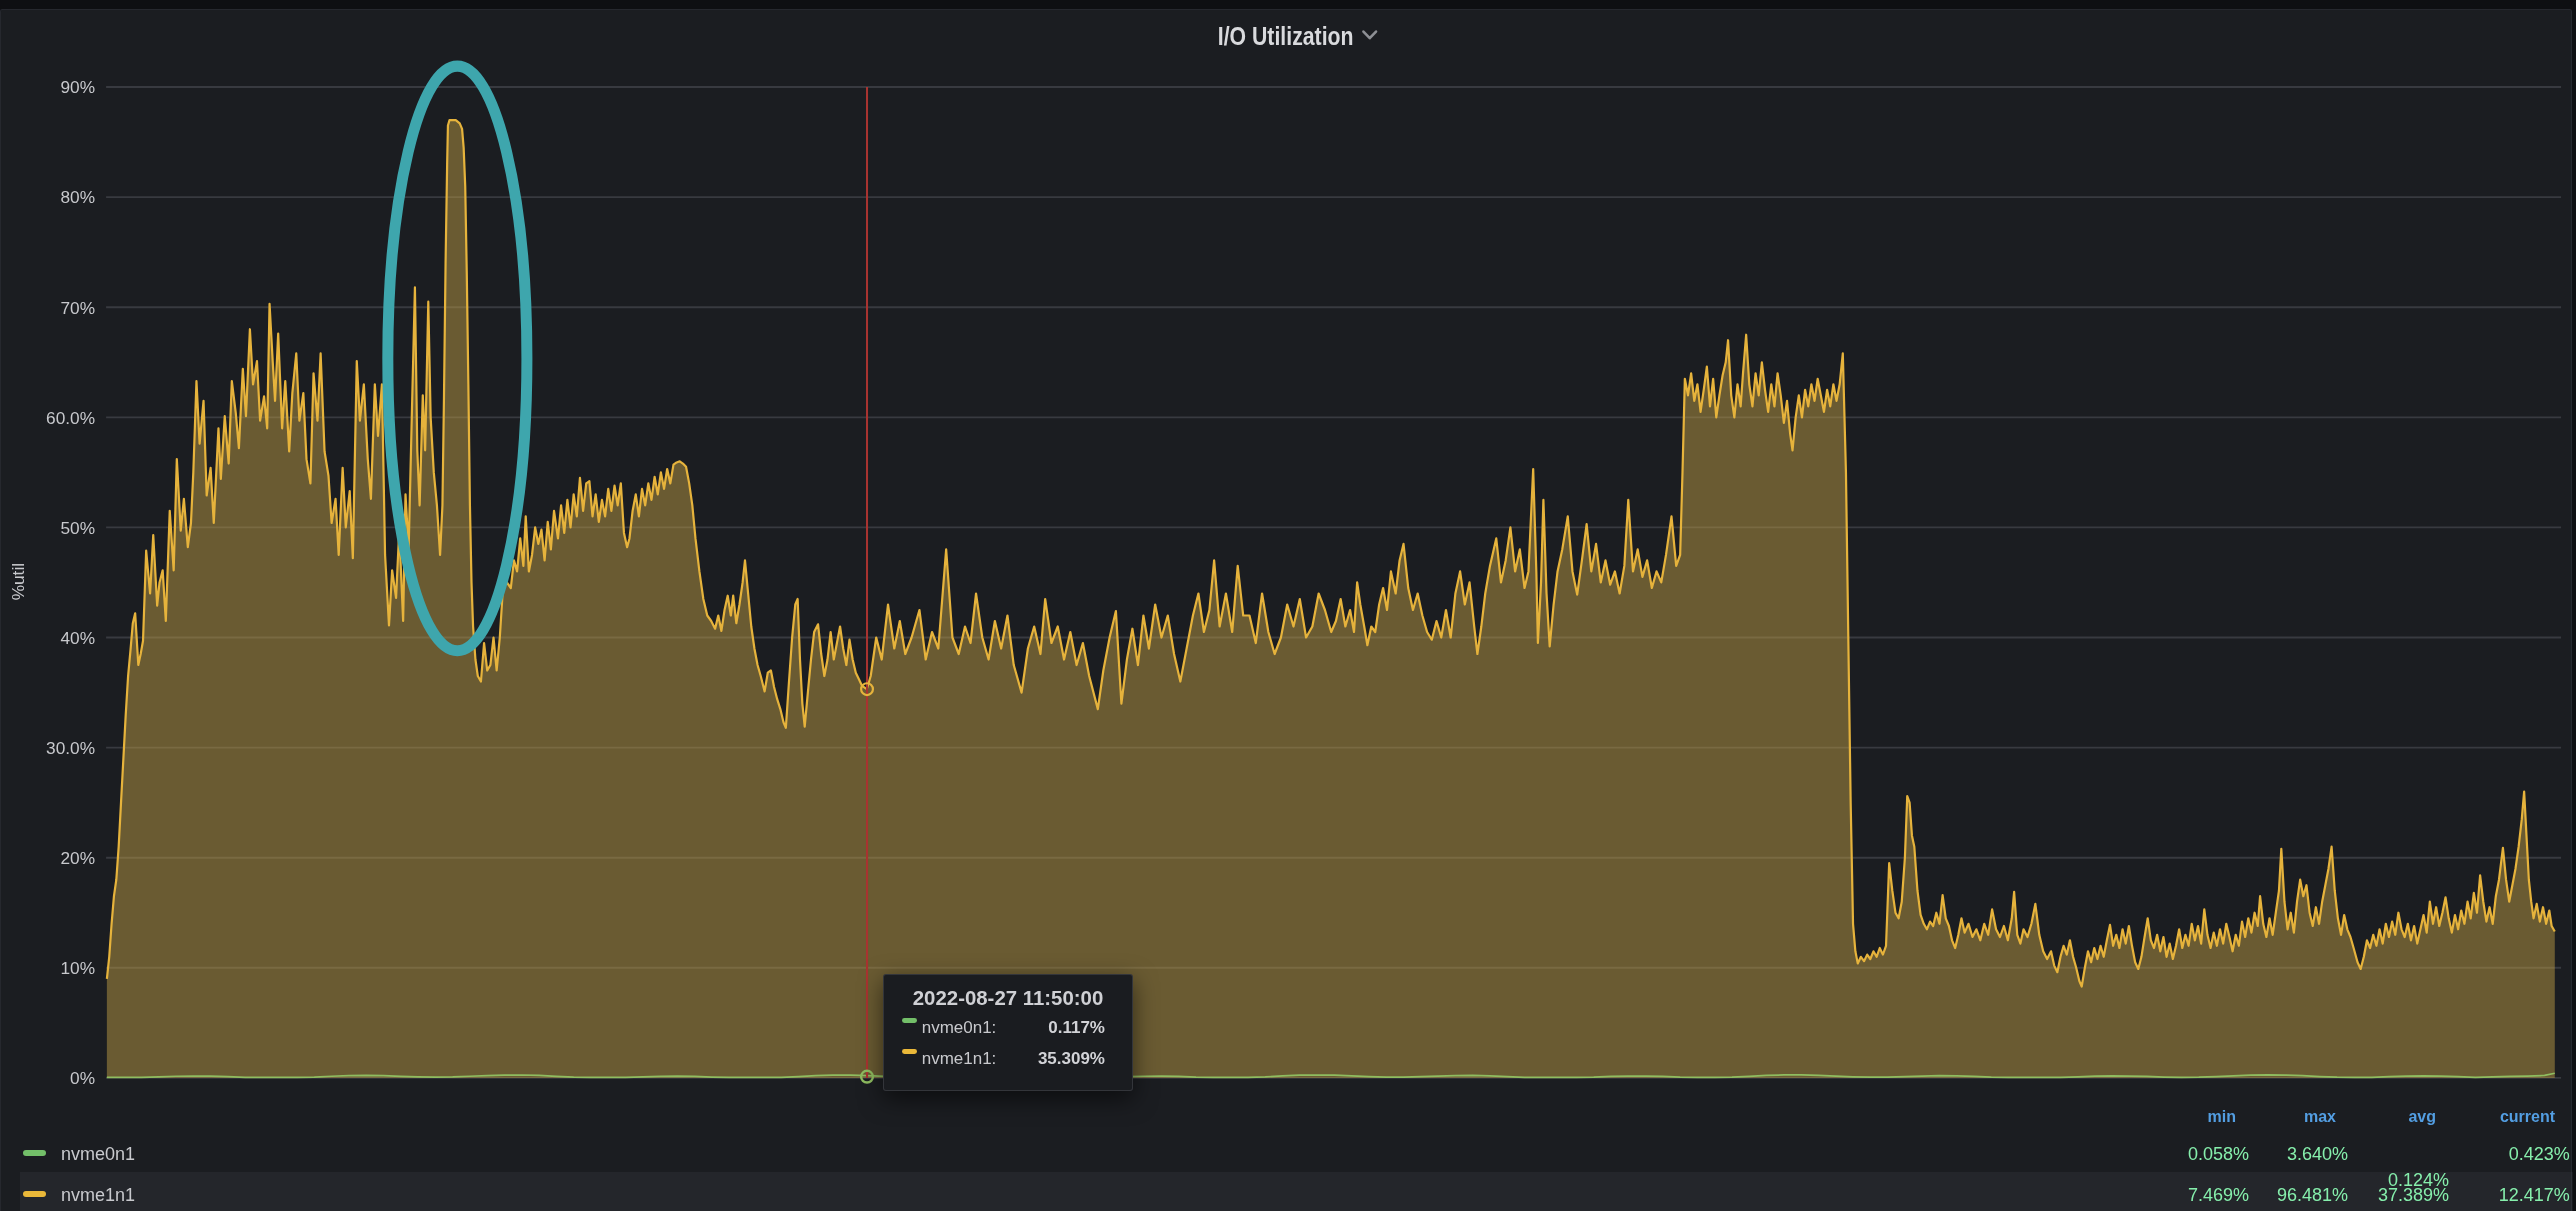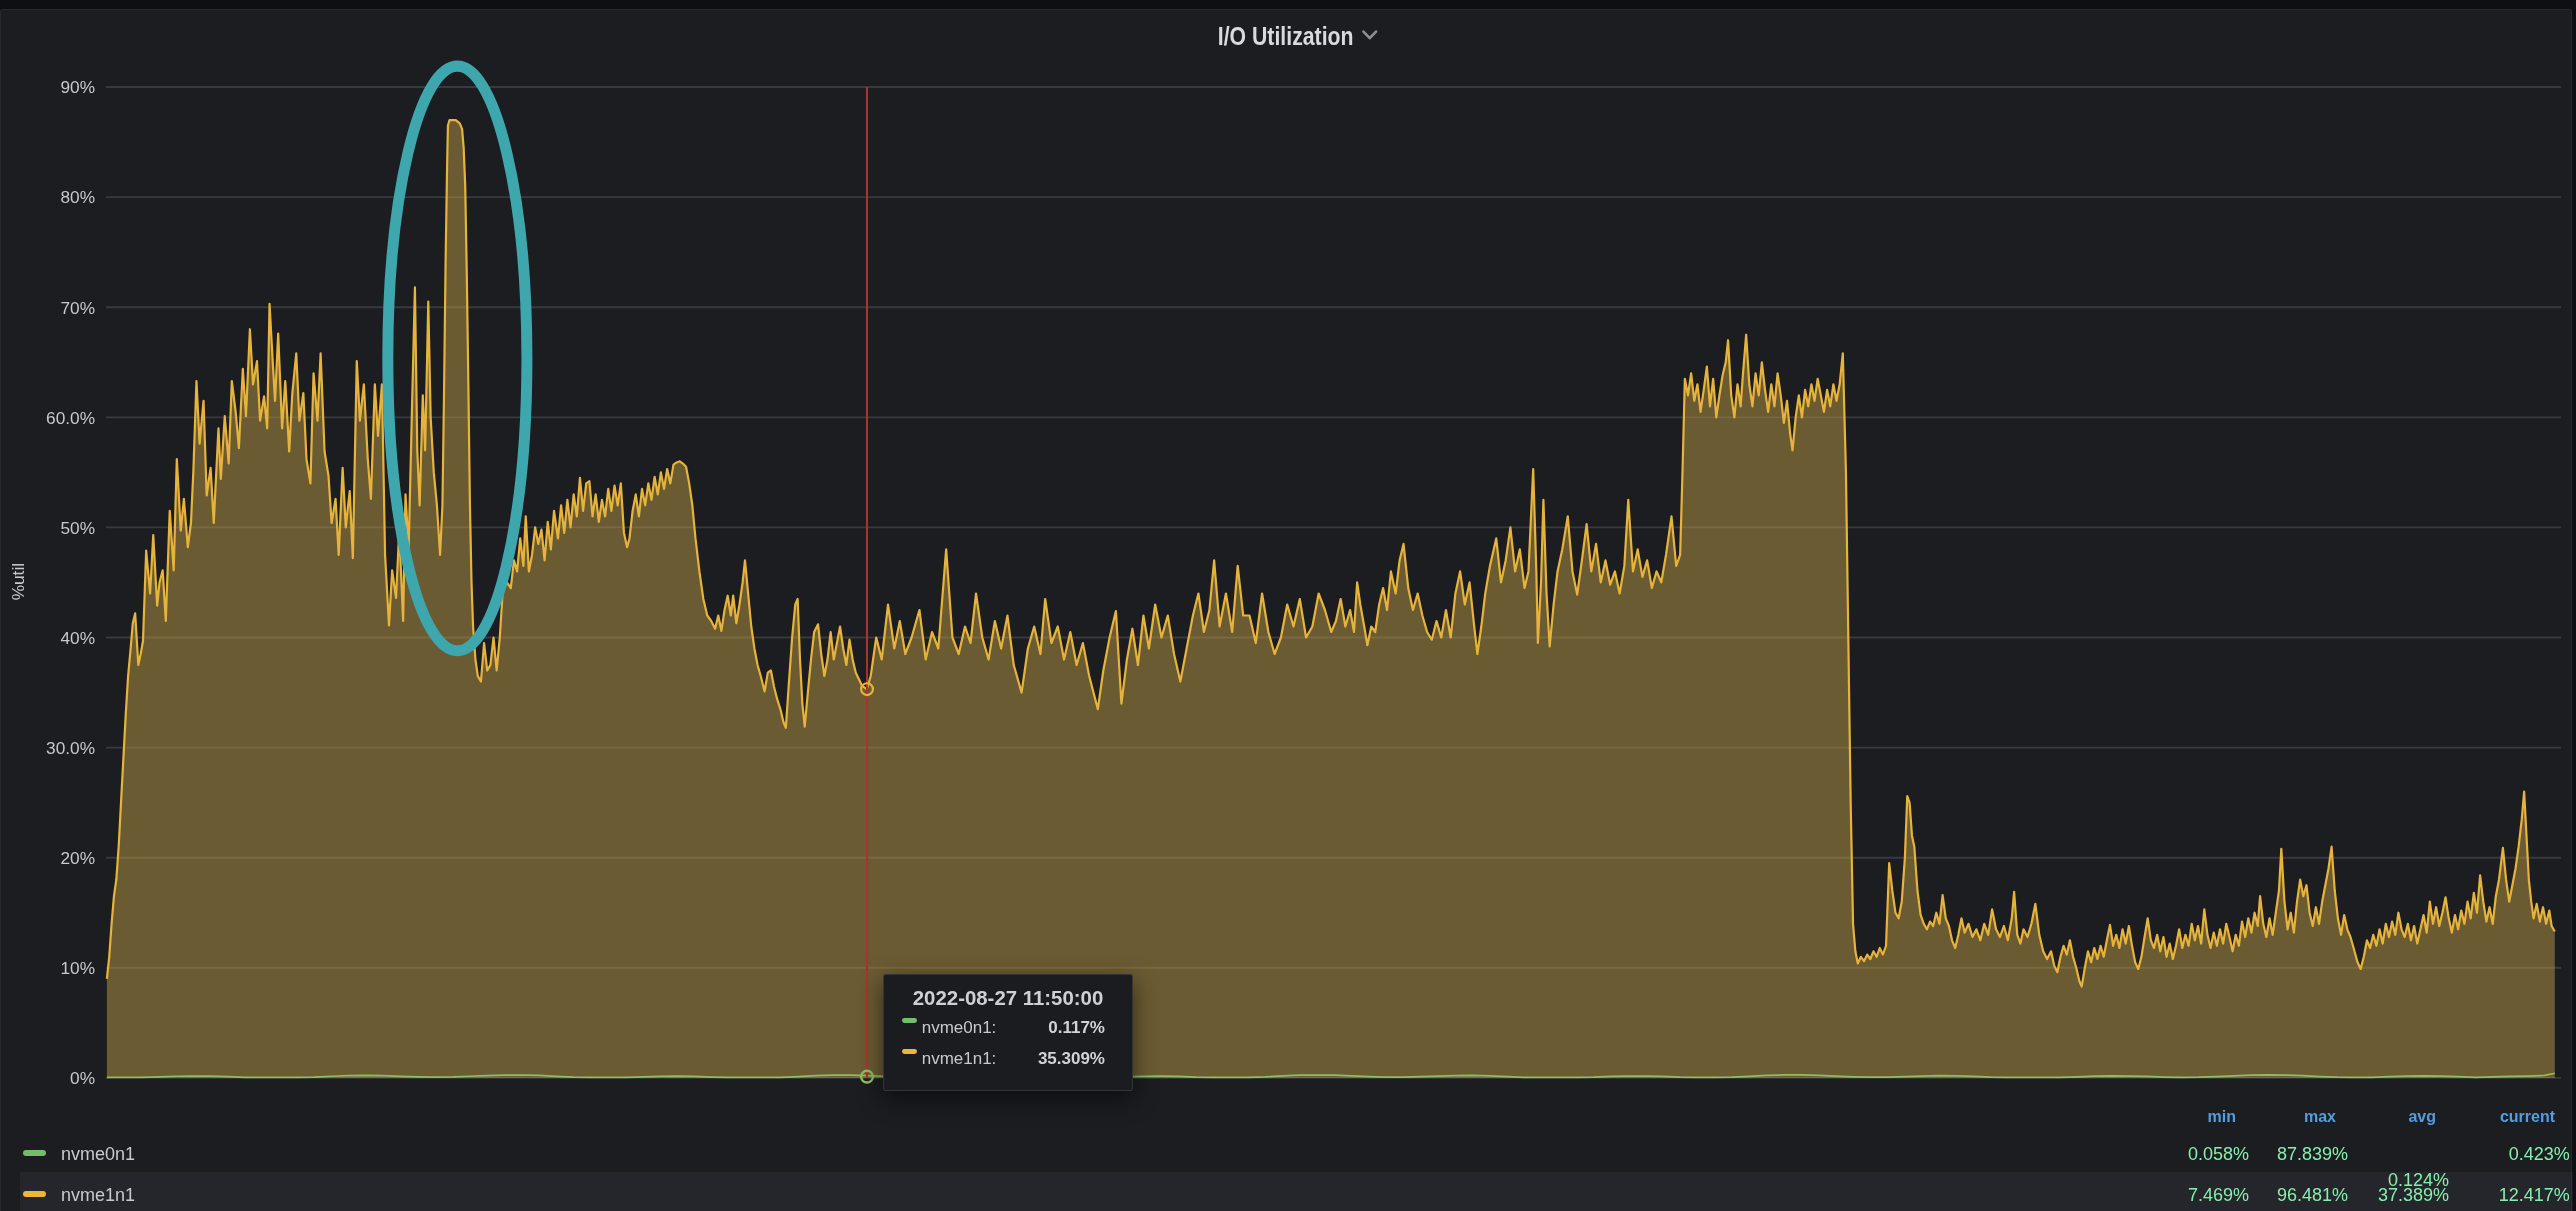--- a/index.html
+++ b/index.html
@@ -69,20 +69,20 @@
 <div class="hl"></div>
 <div class="lgdash" style="left:23px;top:1150px;background:#73BF69;"></div>
 <div class="lgname" style="left:61px;top:1143px;">nvme0n1</div>
 <div class="lgdash" style="left:23px;top:1191px;background:#EAB839;"></div>
 <div class="lgname" style="left:61px;top:1184px;">nvme1n1</div>
 <div class="lghead" style="right:340px;top:1106px;">min</div>
 <div class="lghead" style="right:240px;top:1106px;">max</div>
 <div class="lghead" style="right:140px;top:1106px;">avg</div>
 <div class="lghead" style="right:21px;top:1106px;">current</div>
 <div class="lgval" style="right:327px;top:1143px;">0.058%</div>
-<div class="lgval" style="right:228px;top:1143px;">87.839%</div>
+<div class="lgval" style="right:228px;top:1143px;">3.640%</div>
 <div class="lgval" style="right:127px;top:1169px;text-align:center;">0.124%</div>
 <div class="lgval" style="right:6.3px;top:1143px;">0.423%</div>
 <div class="lgval" style="right:327px;top:1184px;">7.469%</div>
 <div class="lgval" style="right:228px;top:1184px;">96.481%</div>
 <div class="lgval" style="right:127px;top:1184px;">37.389%</div>
 <div class="lgval" style="right:6.3px;top:1184px;">12.417%</div>
 
 
 </body></html>

